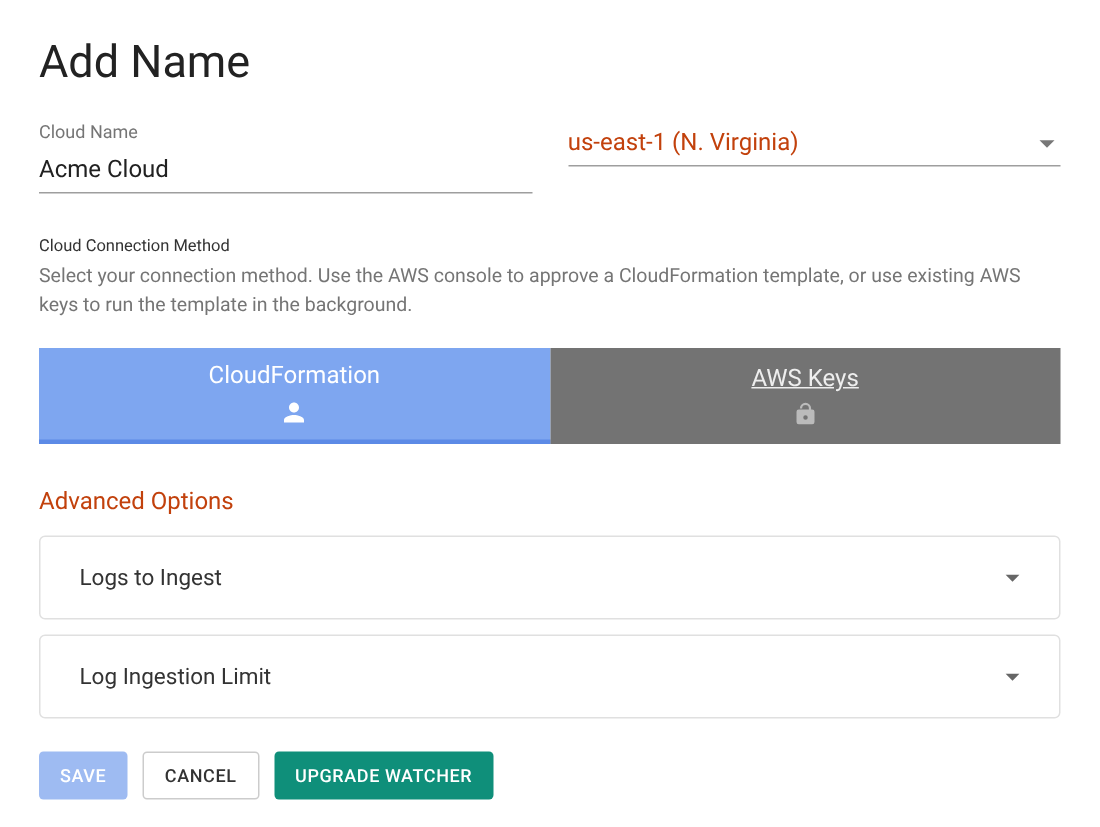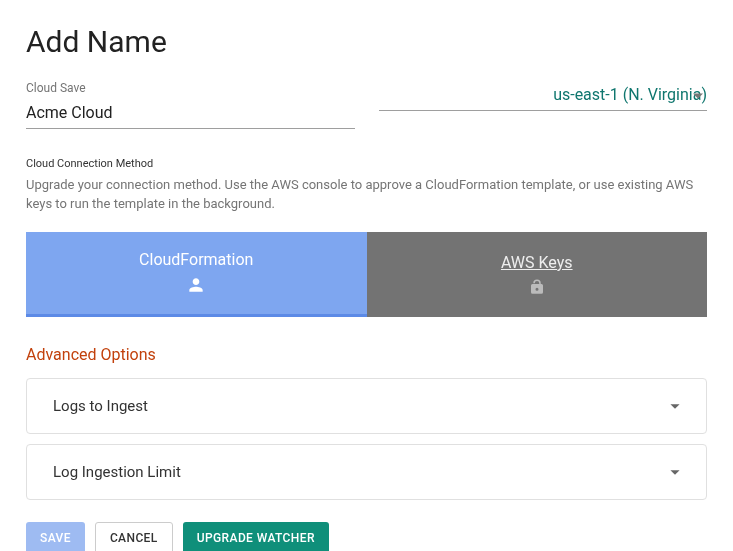--- a/index.html
+++ b/index.html
@@ -40,23 +40,22 @@
     outline: none;
     background: transparent;
     color: #212121;
     font-family: inherit;
   }
   .select-wrap {
     position: relative;
     border-bottom: 1px solid #9e9e9e;
     padding: 4px 0 6px 0;
     font-size: 16px;
-    color: #0f766e;
-    cursor: pointer;
-    text-align: right;
+    color: #c2410c;
+    cursor: pointer;
   }
   .select-caret {
     position: absolute;
     right: 4px;
     top: 50%;
     transform: translateY(-50%);
     width: 0; height: 0;
     border-left: 5px solid transparent;
     border-right: 5px solid transparent;
     border-top: 5px solid #777;
@@ -73,21 +72,21 @@
     line-height: 1.45;
     margin: 0 0 18px 0;
   }
   .method-row {
     display: flex;
     width: 100%;
     margin-bottom: 28px;
   }
   .method-btn {
     flex: 1;
-    height: 85px;
+    height: 64px;
     display: flex;
     flex-direction: column;
     align-items: center;
     justify-content: center;
     gap: 6px;
     font-size: 16px;
     cursor: pointer;
     user-select: none;
   }
   .method-btn.active {
@@ -154,34 +153,34 @@
     border: none;
   }
 </style>
 </head>
 <body>
 
 <h1 class="page-title">Add Name</h1>
 
 <div class="field-row">
   <div class="field">
-    <span class="field-label">Cloud Save</span>
+    <span class="field-label">Cloud Name</span>
     <input class="text-input" type="text" value="Acme Cloud" style="">
   </div>
   <div class="field">
     <div class="select-wrap">
       <span>us-east-1 (N. Virginia)</span>
       <span class="select-caret"></span>
     </div>
   </div>
 </div>
 
 <div>
   <div class="section-heading">Cloud Connection Method</div>
-  <p class="section-desc">Upgrade your connection method. Use the AWS console to approve a CloudFormation template, or use existing AWS keys to run the template in the background.</p>
+  <p class="section-desc">Select your connection method. Use the AWS console to approve a CloudFormation template, or use existing AWS keys to run the template in the background.</p>
   <div class="method-row">
     <div class="method-btn active">
       <span>CloudFormation</span>
       <span class="icon">
         <svg width="20" height="20" viewBox="0 0 24 24" fill="#fff">
             <path d="M12 12c2.2 0 4-1.8 4-4s-1.8-4-4-4-4 1.8-4 4 1.8 4 4 4zm0 2c-2.7 0-8 1.3-8 4v2h16v-2c0-2.7-5.3-4-8-4z"></path>
           </svg>
       </span>
     </div>
     <div class="method-btn inactive">

